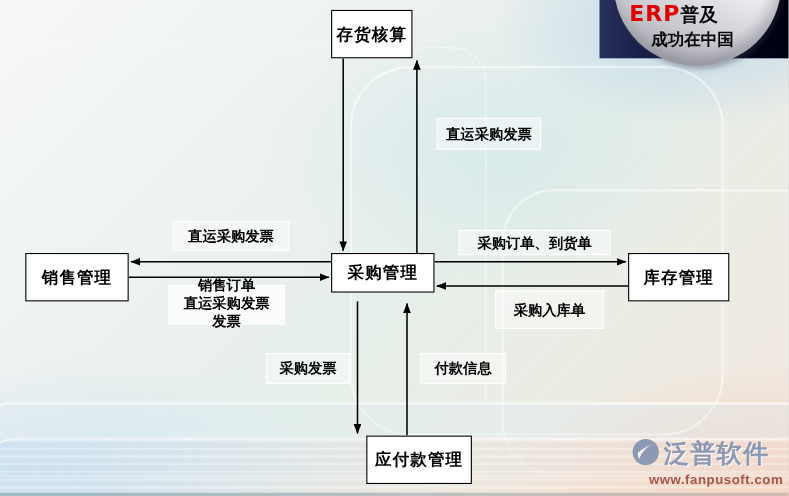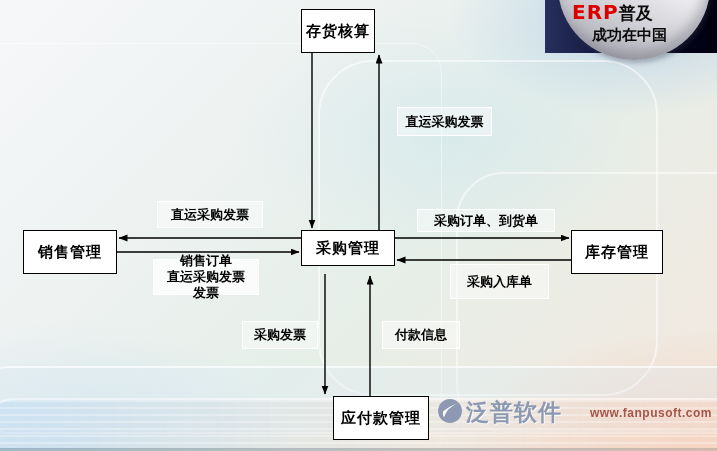--- a/index.html
+++ b/index.html
@@ -58,21 +58,21 @@
   .lbl-sales-orders{left:153px;top:259px;width:106px;height:36px;flex-direction:column;line-height:16px;background:rgba(255,255,255,0.75);border-color:rgba(255,255,255,0.9);}
   .lbl-po-arrival{left:417px;top:209px;width:138px;height:23px;}
   .lbl-inbound{left:450px;top:264px;width:99px;height:35px;}
   .lbl-pinvoice{left:242px;top:321px;width:76px;height:28px;}
   .lbl-payinfo{left:382px;top:321px;width:78px;height:28px;}
 
   
   .arrows{position:absolute;left:0;top:0;width:717px;height:451px;z-index:2;pointer-events:none;}
 
   
-  .footer{position:absolute;right:5px;top:397px;display:flex;flex-direction:row;align-items:center;z-index:4;}
+  .footer{position:absolute;right:5px;top:397px;display:flex;flex-direction:column;align-items:center;z-index:4;}
   .brand-row{display:flex;align-items:center;gap:3px;}
   .brand-text{font-size:23px;font-weight:bold;color:#8d99b2;text-shadow:1px 1px 0 rgba(255,255,255,0.8);letter-spacing:1px;white-space:nowrap;}
   .brand-url{font-family:Liberation Sans, sans-serif;font-size:12px;font-weight:bold;color:#a5564b;letter-spacing:0.5px;margin-top:1px;white-space:nowrap;margin-left:28px;}
 </style>
 </head>
 <body>
 
 <div id="canvas">
 
   <div class="decor decor-e"></div>

